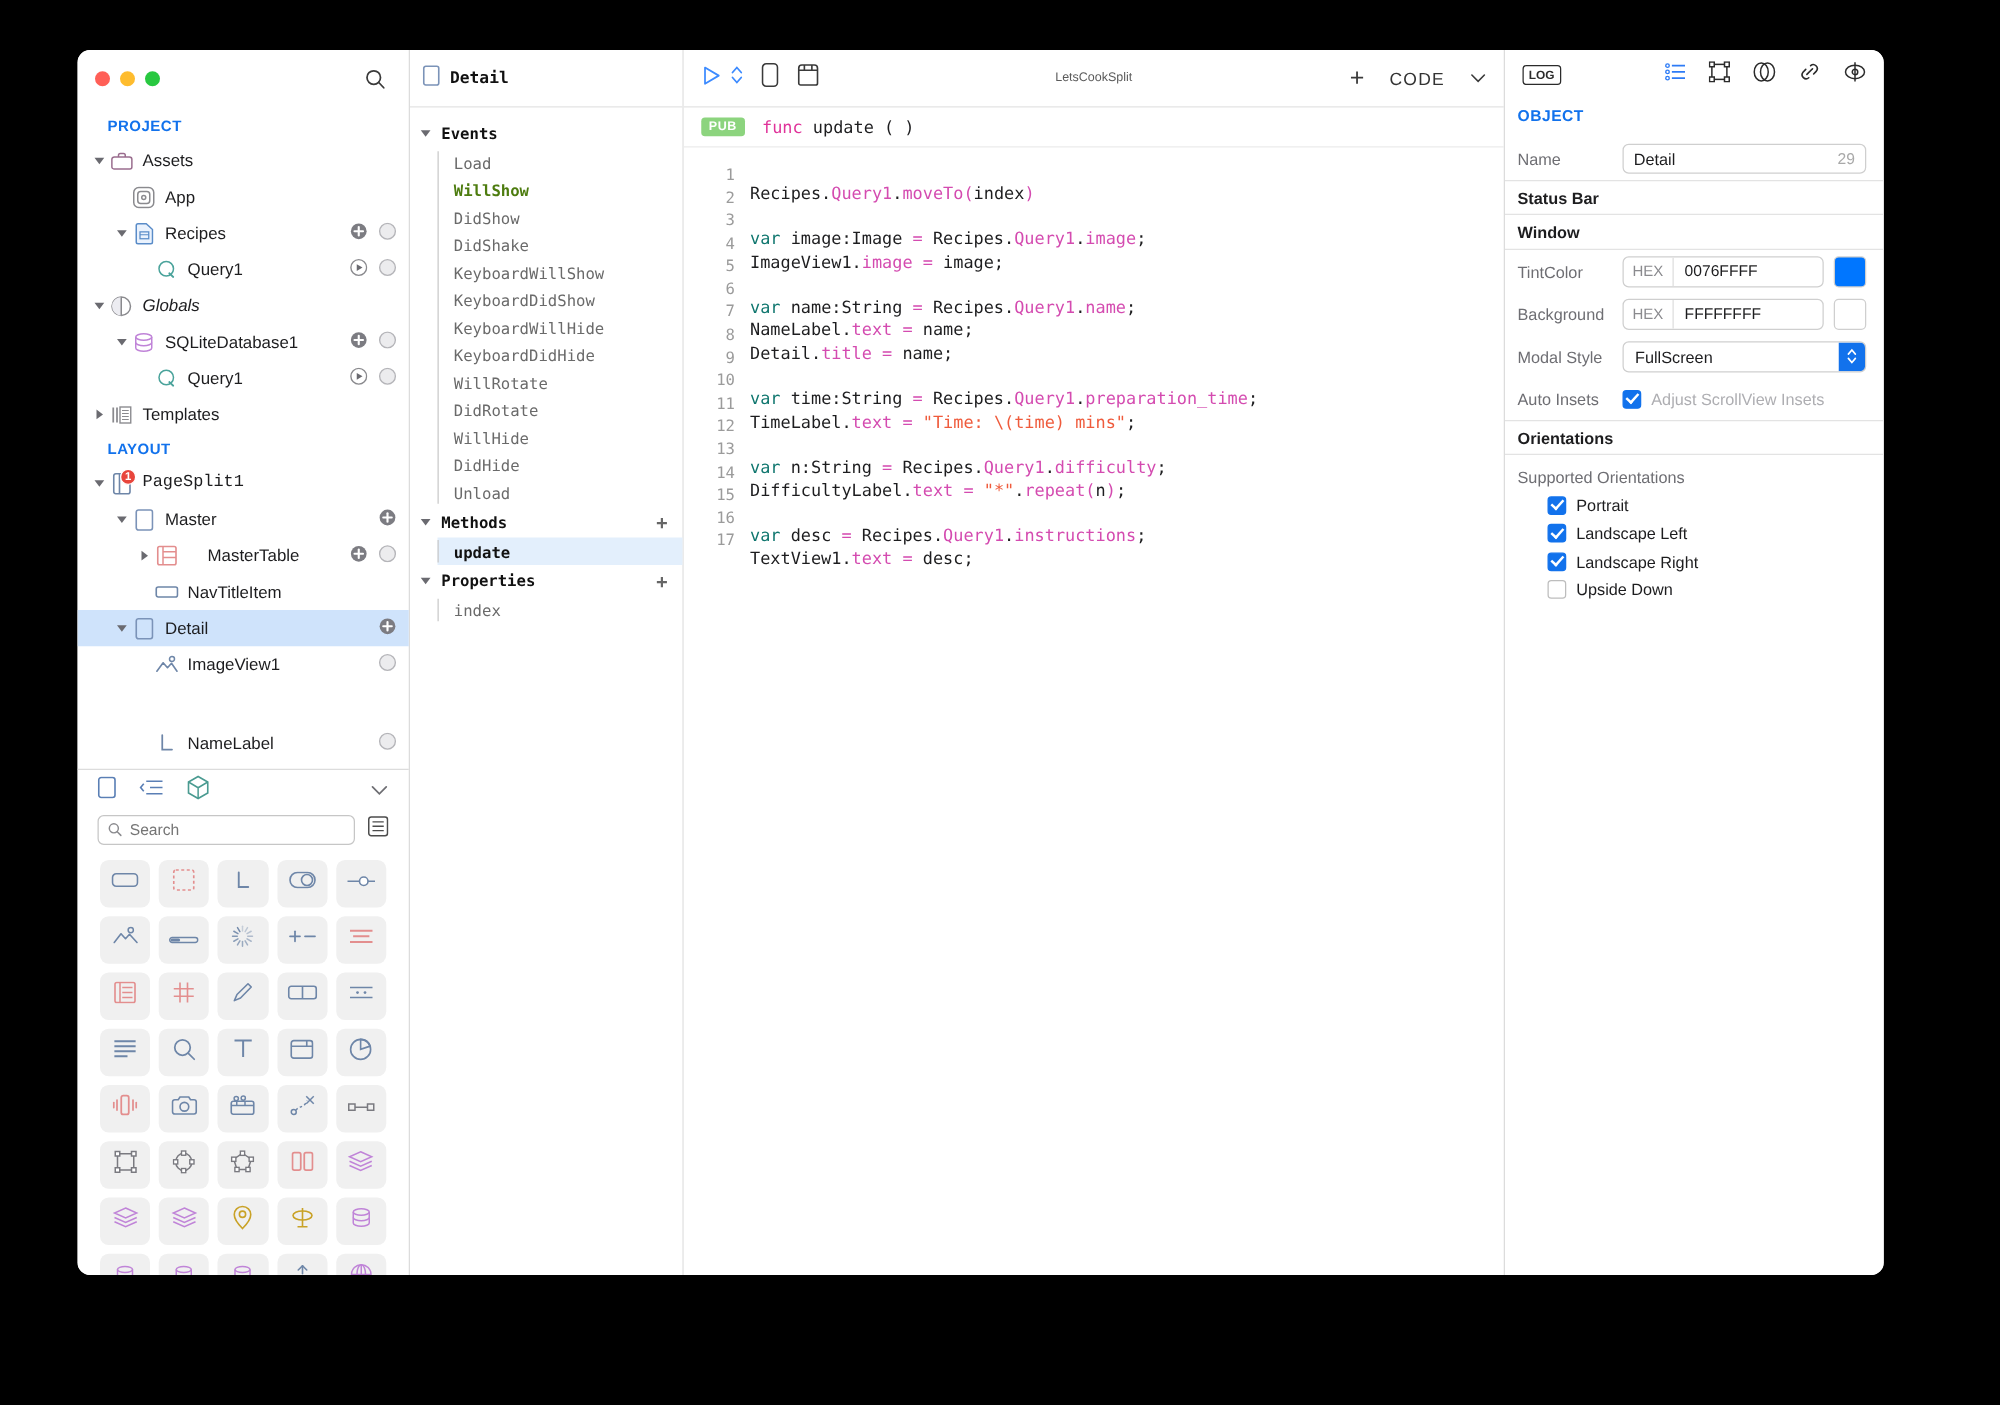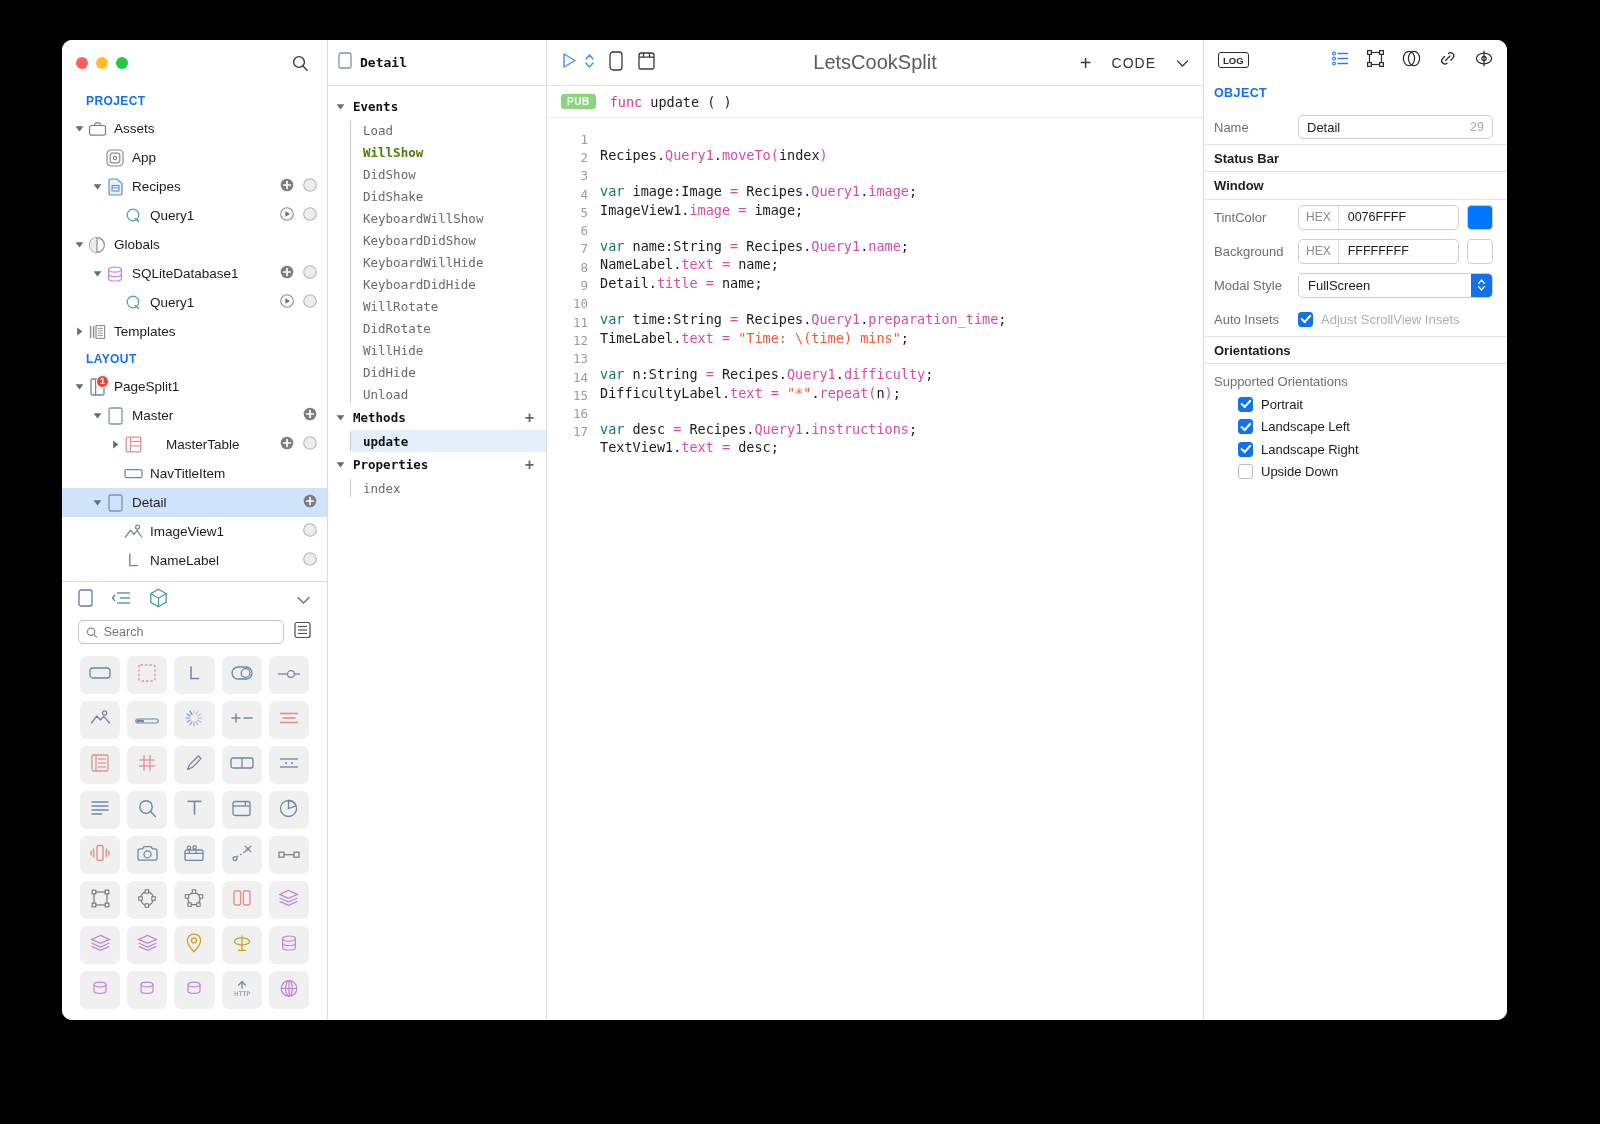--- a/index.html
+++ b/index.html
@@ -116,21 +116,21 @@
 
   
   .codearea { flex: 1; display: flex; flex-direction: column; min-width: 0; background: #fff; }
   .toolbar {
     height: 46px; display: flex; align-items: center;
     border-bottom: 1px solid #e3e3e3; padding: 0 14px; gap: 14px;
     position: relative;
   }
   .tb-title {
     position: absolute; left: 0; right: 0; text-align: center;
-    font-size: 20px; color: #5b5b5b; pointer-events: none;
+    font-size: 10px; color: #5b5b5b; pointer-events: none;
   }
   .tb-right { margin-left: auto; display: flex; align-items: center; gap: 20px; z-index: 2; }
   .tb-plus { font-size: 20px; color: #3b3b3b; font-weight: 300; line-height: 1; }
   .tb-code { font-size: 14px; letter-spacing: 1px; color: #333; font-family: "Liberation Sans", sans-serif; }
   .func-bar {
     height: 32px; display: flex; align-items: center; gap: 14px;
     border-bottom: 1px solid #ececec; padding-left: 14px;
   }
   .pub {
     background: #8cd47e; color: #fff; font-size: 10px; font-weight: 700;
@@ -302,21 +302,21 @@
             <span class="row-actions">
               <span><svg width="14" height="14" viewBox="0 0 14 14">
                   <circle cx="7" cy="7" r="6.3" fill="none" stroke="#8a8a8e" stroke-width="1.1"></circle>
                   <path d="M5.4 4.3 L10 7 L5.4 9.7 Z" fill="#6a6a70"></path>
                 </svg></span>
               <span><svg width="14" height="14" viewBox="0 0 14 14">
                   <circle cx="7" cy="7" r="6.3" fill="#ececee" stroke="#b5b5b9" stroke-width="1.1"></circle>
                 </svg></span>
             </span>
           </div>
-          <div class="row" style="padding-left: 10px;">
+          <div class="row" style="padding-left: 10px; font-style: italic;">
             <span class="tw">
               <svg width="9" height="9" viewBox="0 0 9 9">
                 <path d="M0.6 2.2 L8.4 2.2 L4.5 7.4 Z" fill="#6a6a70"></path>
               </svg>
             </span>
             <span class="ico" style="position: relative;">
               <svg width="18" height="18" viewBox="0 0 18 18">
                 <circle cx="9" cy="9" r="7.4" fill="none" stroke="#8a8a8e" stroke-width="1.2"></circle>
                 <path d="M9 1.6 a7.4 7.4 0 0 0 0 14.8 Z" fill="#ececf1" stroke="none"></path>
                 <line x1="9" y1="1.6" x2="9" y2="16.4" stroke="#8a8a8e" stroke-width="1.2"></line>
@@ -396,21 +396,21 @@
                 <path d="M0.6 2.2 L8.4 2.2 L4.5 7.4 Z" fill="#6a6a70"></path>
               </svg>
             </span>
             <span class="ico" style="position: relative;">
               <svg width="15" height="18" viewBox="0 0 15 18">
                 <rect x="1" y="1" width="13" height="16" rx="1.6" fill="none" stroke="#6e86a8" stroke-width="1.3"></rect>
                 <line x1="5.6" y1="1" x2="5.6" y2="17" stroke="#6e86a8" stroke-width="1.3"></line>
               </svg>
               <span class="badge-red" style="top: -3px; right: -1px;">1</span>
             </span>
-            <span class="lbl" style="margin-left: 6px;">PageSplit1</span>
+            <span class="lbl" style="margin-left: 6px; font-family: Liberation Mono, monospace;">PageSplit1</span>
           </div>
           <div class="row" style="padding-left: 28px;">
             <span class="tw">
               <svg width="9" height="9" viewBox="0 0 9 9">
                 <path d="M0.6 2.2 L8.4 2.2 L4.5 7.4 Z" fill="#6a6a70"></path>
               </svg>
             </span>
             <span class="ico" style="position: relative;">
               <svg width="15" height="18" viewBox="0 0 15 18">
                 <rect x="1" y="1" width="13" height="16" rx="1.8" fill="none" stroke="#7b93b8" stroke-width="1.3"></rect>
@@ -488,21 +488,21 @@
                 <circle cx="13.6" cy="3.2" r="2" fill="none" stroke="#6e86a8" stroke-width="1.2"></circle>
               </svg>
             </span>
             <span class="lbl" style="margin-left: 6px;">ImageView1</span>
             <span class="row-actions">
               <span><svg width="14" height="14" viewBox="0 0 14 14">
                   <circle cx="7" cy="7" r="6.3" fill="#ececee" stroke="#b5b5b9" stroke-width="1.1"></circle>
                 </svg></span>
             </span>
           </div>
-          <div class="row" style="padding-left: 46px;">
+          <div class="row" style="padding-left: 46px; margin-top: 34px;">
             <span class="tw"></span>
             <span class="ico" style="position: relative;">
               <svg width="15" height="17" viewBox="0 0 15 17">
                 <path d="M3.8 2 V13.6 H11.6" fill="none" stroke="#6e86a8" stroke-width="1.4" stroke-linecap="round"></path>
               </svg>
             </span>
             <span class="lbl" style="margin-left: 6px;">NameLabel</span>
             <span class="row-actions">
               <span><svg width="14" height="14" viewBox="0 0 14 14">
                   <circle cx="7" cy="7" r="6.3" fill="#ececee" stroke="#b5b5b9" stroke-width="1.1"></circle>

